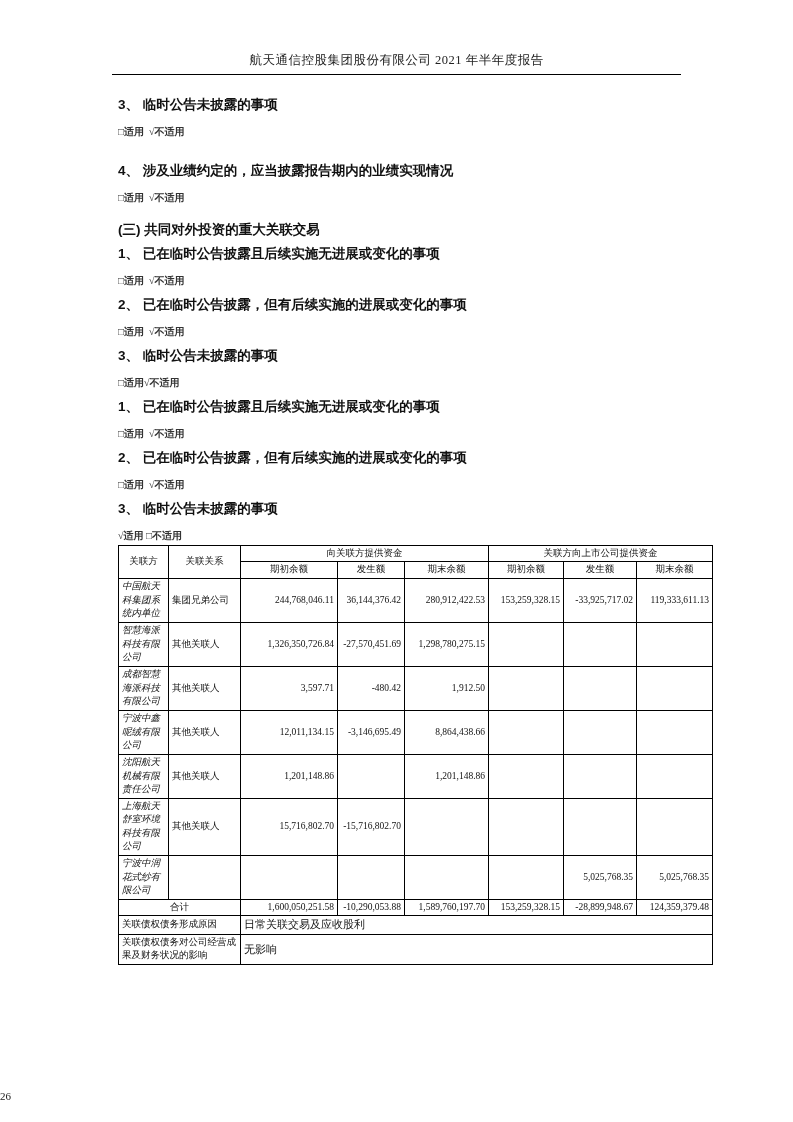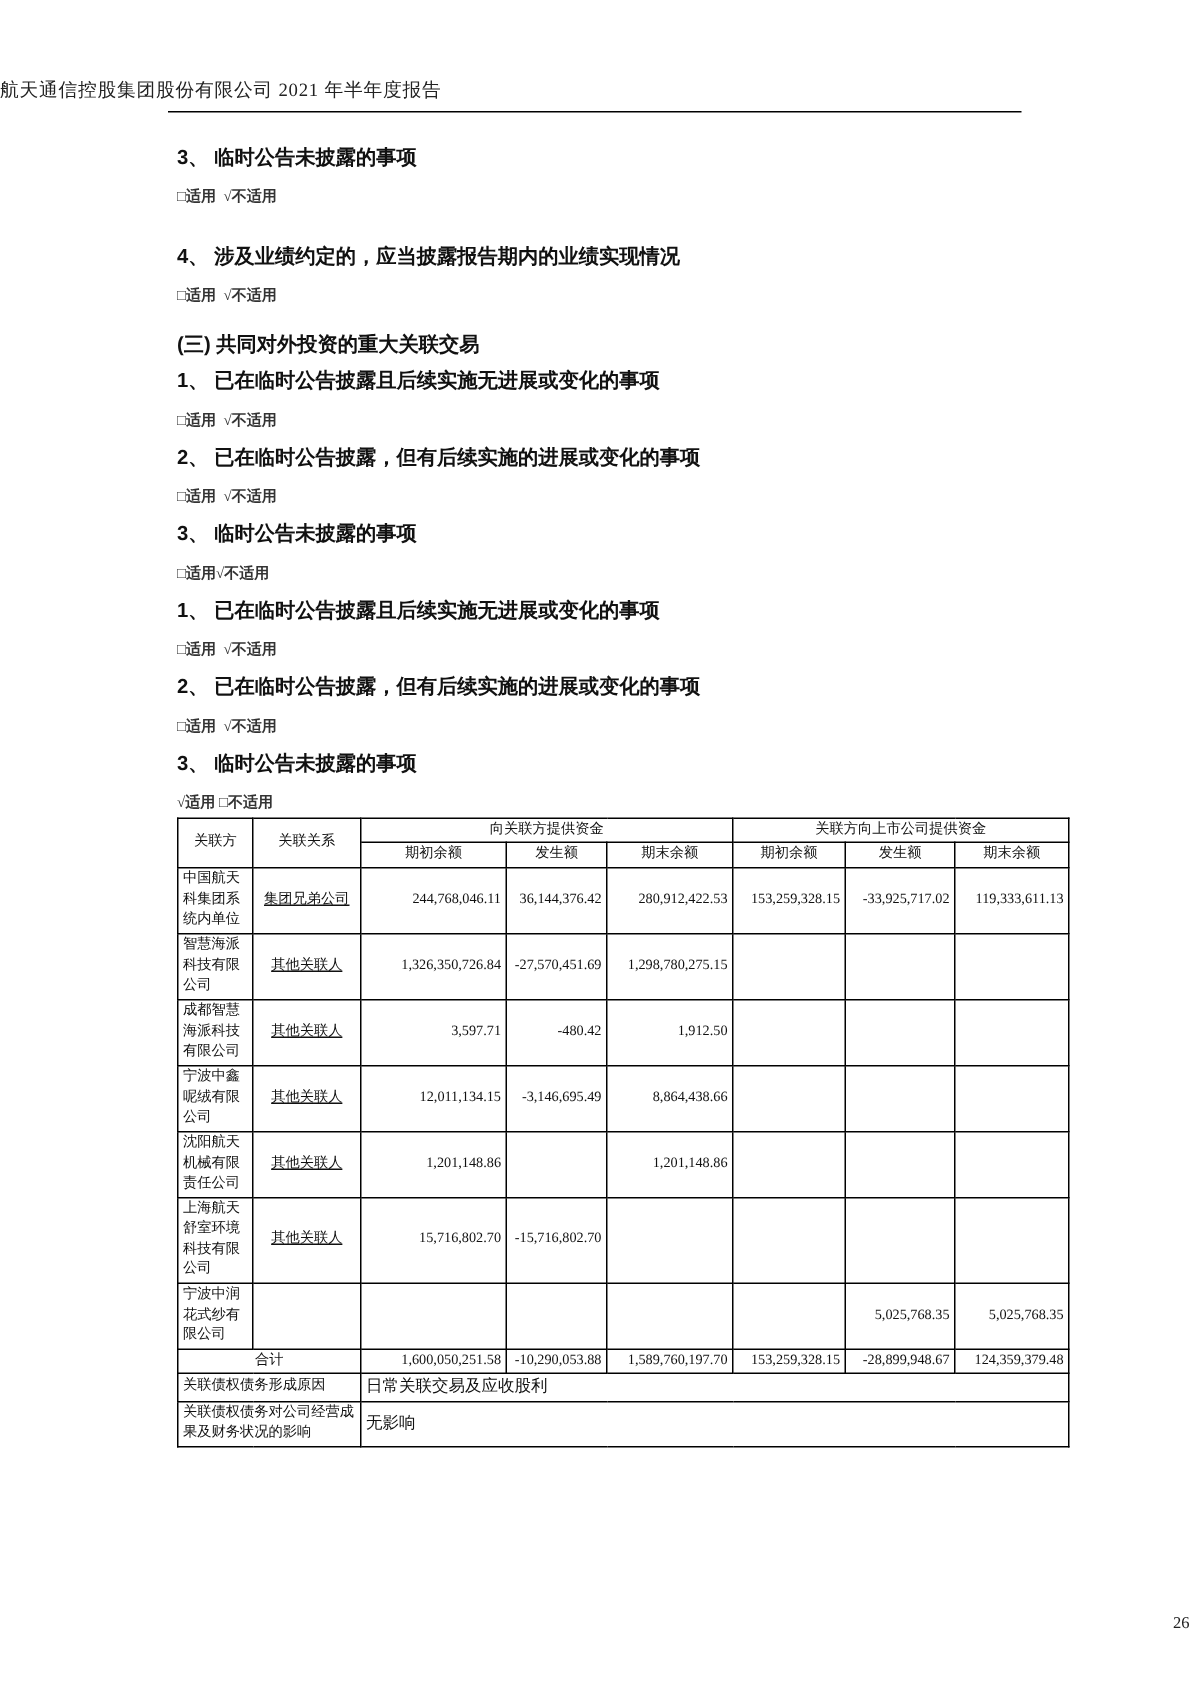--- a/index.html
+++ b/index.html
@@ -9,20 +9,21 @@
     width: 793px;
     height: 1122px;
     background: #ffffff;
     color: #1a1a1a;
     font-family: "Liberation Serif", "DejaVu Serif", serif;
     overflow: hidden;
   }
   
   .doc-title {
     padding-top: 52px;
+    text-align: center;
     font-size: 12.5px;
     color: #222;
     letter-spacing: 0.5px;
   }
   .header-rule {
     margin: 5px 112px 0 112px;
     border-bottom: 1.6px solid #000;
     height: 0;
   }
   
@@ -68,34 +69,34 @@
     color: #111;
   }
   table.rpt th, table.rpt td {
     border: 1px solid #000;
     padding: 1px 3px;
     vertical-align: middle;
     font-weight: normal;
     line-height: 1.42;
   }
   th.ghead, th.shead, th.chead { text-align: center; }
-  td.party { text-align: left; word-break: break-all; padding: 1px 2px; }
-  td.rel   { text-align: center; text-decoration: underline; }
+  td.party { text-align: left; word-break: break-all; padding: 1px 2px; font-style: italic; }
+  td.rel   { text-align: left; }
   td.num   { text-align: right; }
   td.total-label { text-align: center; }
   td.flabel { text-align: left; word-break: break-all; }
   td.fvalue { text-align: left; font-size: 11px; }
   tr.datarow td { height: 44px; }
   tr.datarow-tall td { height: 56px; }
   
   .page-number {
     position: absolute;
     left: 0; right: 0;
-    bottom: 34px;
-    text-align: right;
+    bottom: 20px;
+    text-align: left;
     font-size: 11px;
     color: #222;
   }
 </style>
 </head>
 <body>
 
 <div class="page">
 
   <div>

